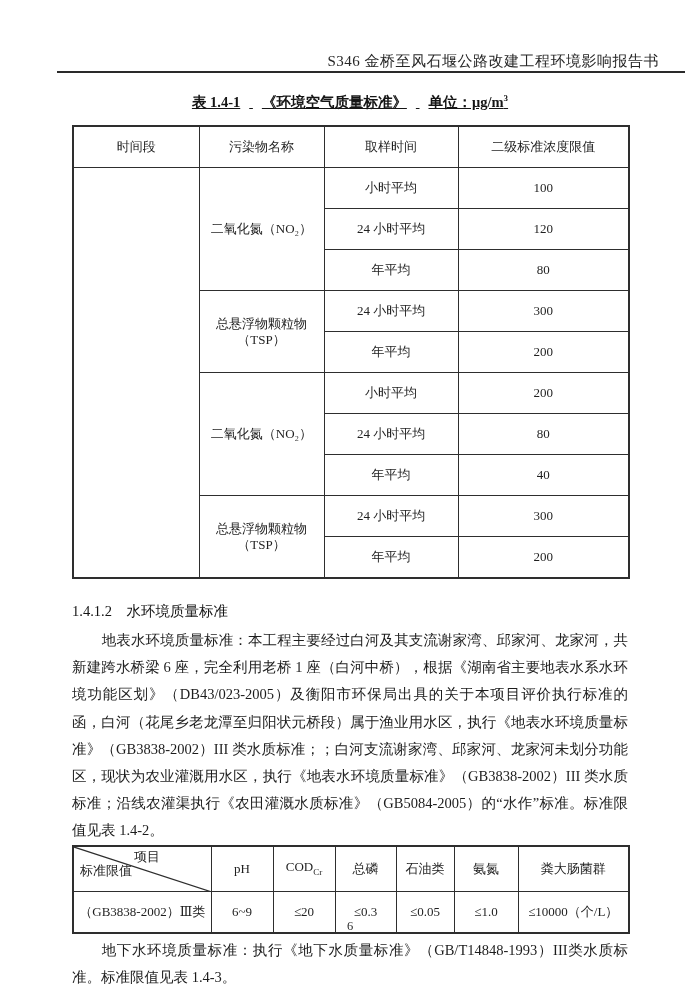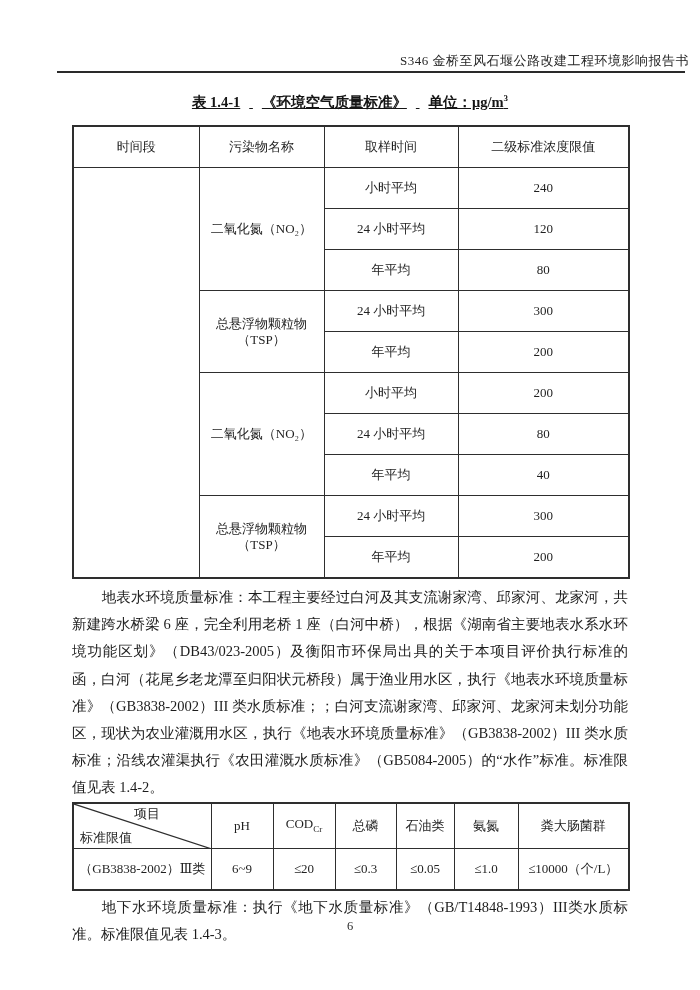--- a/index.html
+++ b/index.html
@@ -7,22 +7,22 @@
     position:relative;
     width:700px; height:990px;
     margin:0 auto;
     background:#ffffff;
     font-family:"Liberation Serif","DejaVu Serif",serif;
     color:#1c1c1c;
     overflow:hidden;
   }
   
   .running-header {
-    position:absolute; top:52px; right:11px;
-    font-size:13px; letter-spacing:0.5px; color:#262626;
+    position:absolute; top:52px; right:41px;
+    font-size:15px; letter-spacing:0.5px; color:#262626;
   }
   .header-rule {
     position:absolute; top:71px; left:57px; width:628px; height:0;
     border:none; border-top:2px solid #2a2a2a; margin:0;
   }
   .content { position:absolute; left:72px; top:89px; width:556px; }
 
   .table-title {
     text-align:center; font-weight:bold; font-size:14.5px;
     color:#151515; white-space:nowrap;text-decoration:underline;
@@ -55,21 +55,21 @@
     font-size:14.5px; line-height:27.2px; text-align:justify;
     text-indent:2.05em; margin:5px 0 0 0; color:#1c1c1c;
   }
   .para2 { margin-top:3px; }
 
   .water-table tr.hdr { height:36px; }
   .water-table tr.row { height:29px; }
   th.corner { position:relative; padding:8px; }
   .corner-svg { position:absolute; left:0; top:0; width:100%; height:100%; display:block; }
   .corner-top { position:absolute; top:2px; left:60px; font-size:13px; }
-  .corner-bottom { position:absolute; bottom:2px; left:6px; font-size:13px; }
+  .corner-bottom { position:absolute; bottom:12px; left:6px; font-size:13px; }
 
   .page-number {
     position:absolute; top:919px; left:0; width:100%;
     text-align:center; font-size:12.5px; color:#2a2a2a;
   }
 </style>
 </head>
 <body>
 
 <div class="page">
@@ -96,21 +96,21 @@
         <tr class="hdr">
           <th>时间段</th>
           <th>污染物名称</th>
           <th>取样时间</th>
           <th>二级标准浓度限值</th>
         </tr>
         <tr class="row">
           <td rowspan="10"></td>
           <td rowspan="3">二氧化氮（NO₂）</td>
           <td>小时平均</td>
-          <td>240</td>
+          <td>100</td>
         </tr>
         <tr class="row">
           <td>24 小时平均</td>
           <td>120</td>
         </tr>
         <tr class="row">
           <td>年平均</td>
           <td>80</td>
         </tr>
         <tr class="row">
@@ -140,20 +140,21 @@
           <td>24 小时平均</td>
           <td>300</td>
         </tr>
         <tr class="row">
           <td>年平均</td>
           <td>200</td>
         </tr>
       </tbody>
     </table>
 
+    <h3 class="section-heading">1.4.1.2　水环境质量标准</h3>
     <p class="body-para">地表水环境质量标准：本工程主要经过白河及其支流谢家湾、邱家河、龙家河，共新建跨水桥梁 6 座，完全利用老桥 1 座（白河中桥），根据《湖南省主要地表水系水环境功能区划》（DB43/023-2005）及衡阳市环保局出具的关于本项目评价执行标准的函，白河（花尾乡老龙潭至归阳状元桥段）属于渔业用水区，执行《地表水环境质量标准》（GB3838-2002）III 类水质标准；；白河支流谢家湾、邱家河、龙家河未划分功能区，现状为农业灌溉用水区，执行《地表水环境质量标准》（GB3838-2002）III 类水质标准；沿线农灌渠执行《农田灌溉水质标准》（GB5084-2005）的“水作”标准。标准限值见表 1.4-2。</p>
 
 
     <table class="water-table">
       <colgroup>
         <col style="width:138px">
           <col style="width:62px">
           <col style="width:62px">
           <col style="width:61px">
           <col style="width:58px">

